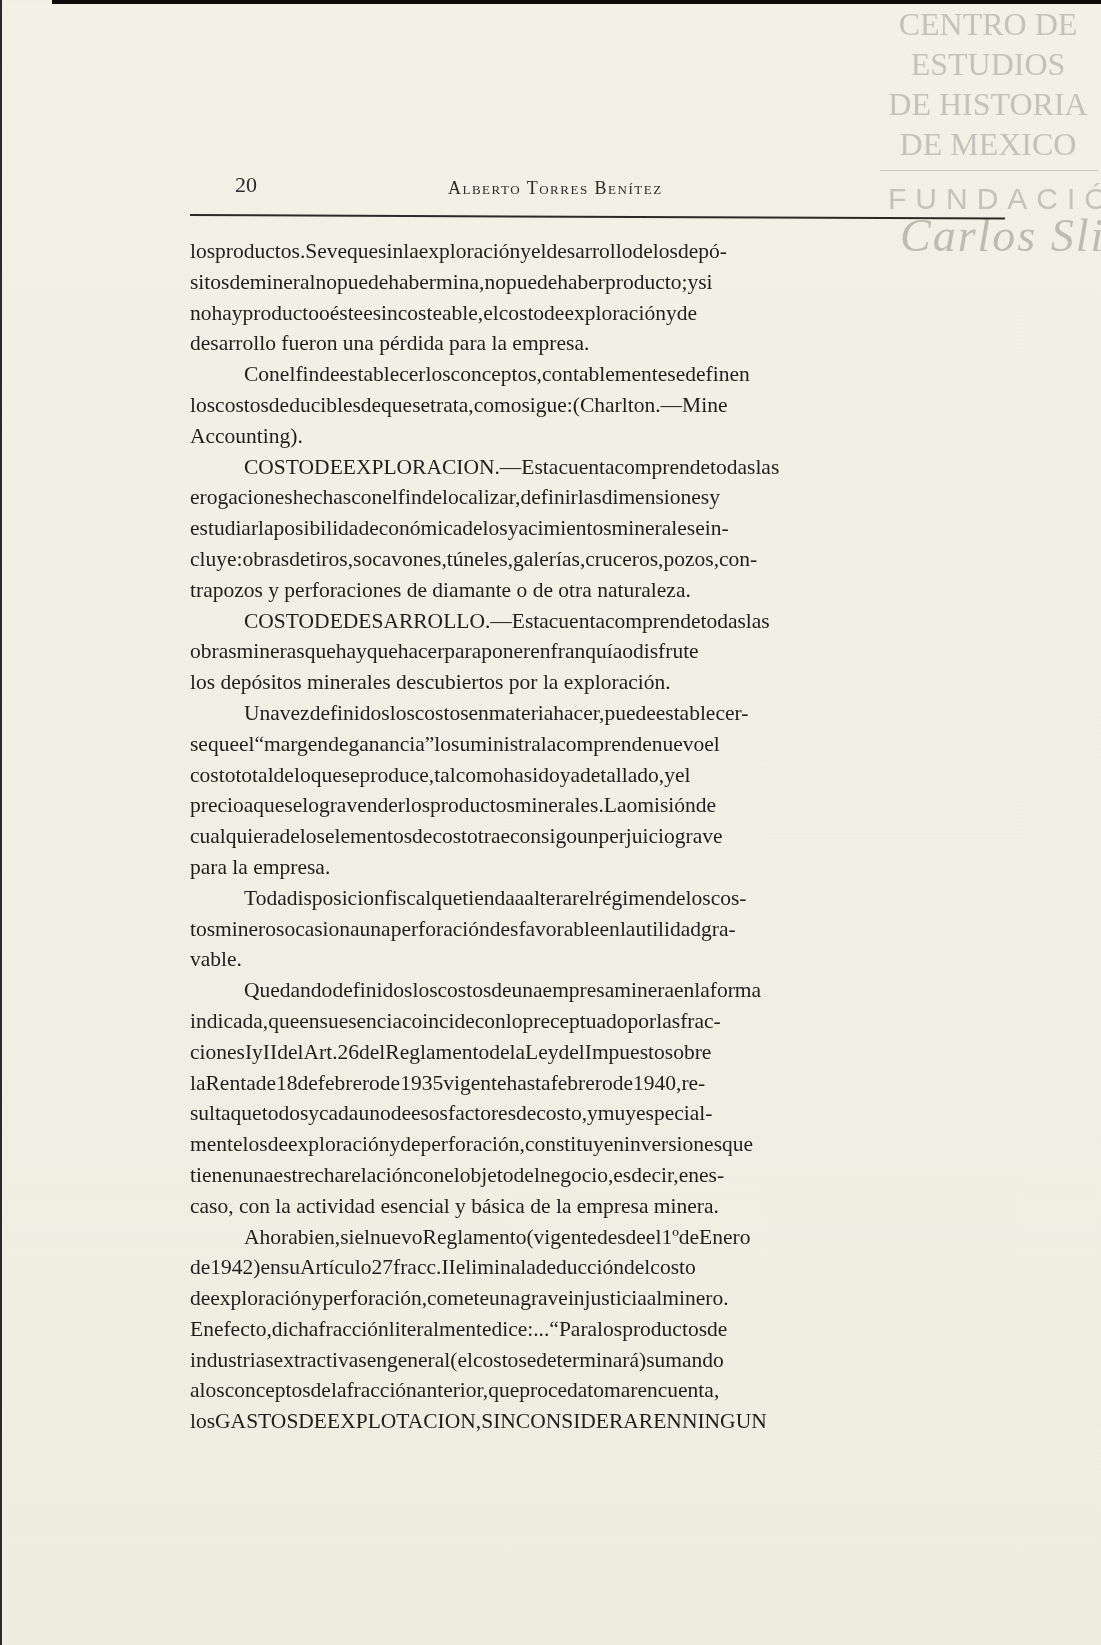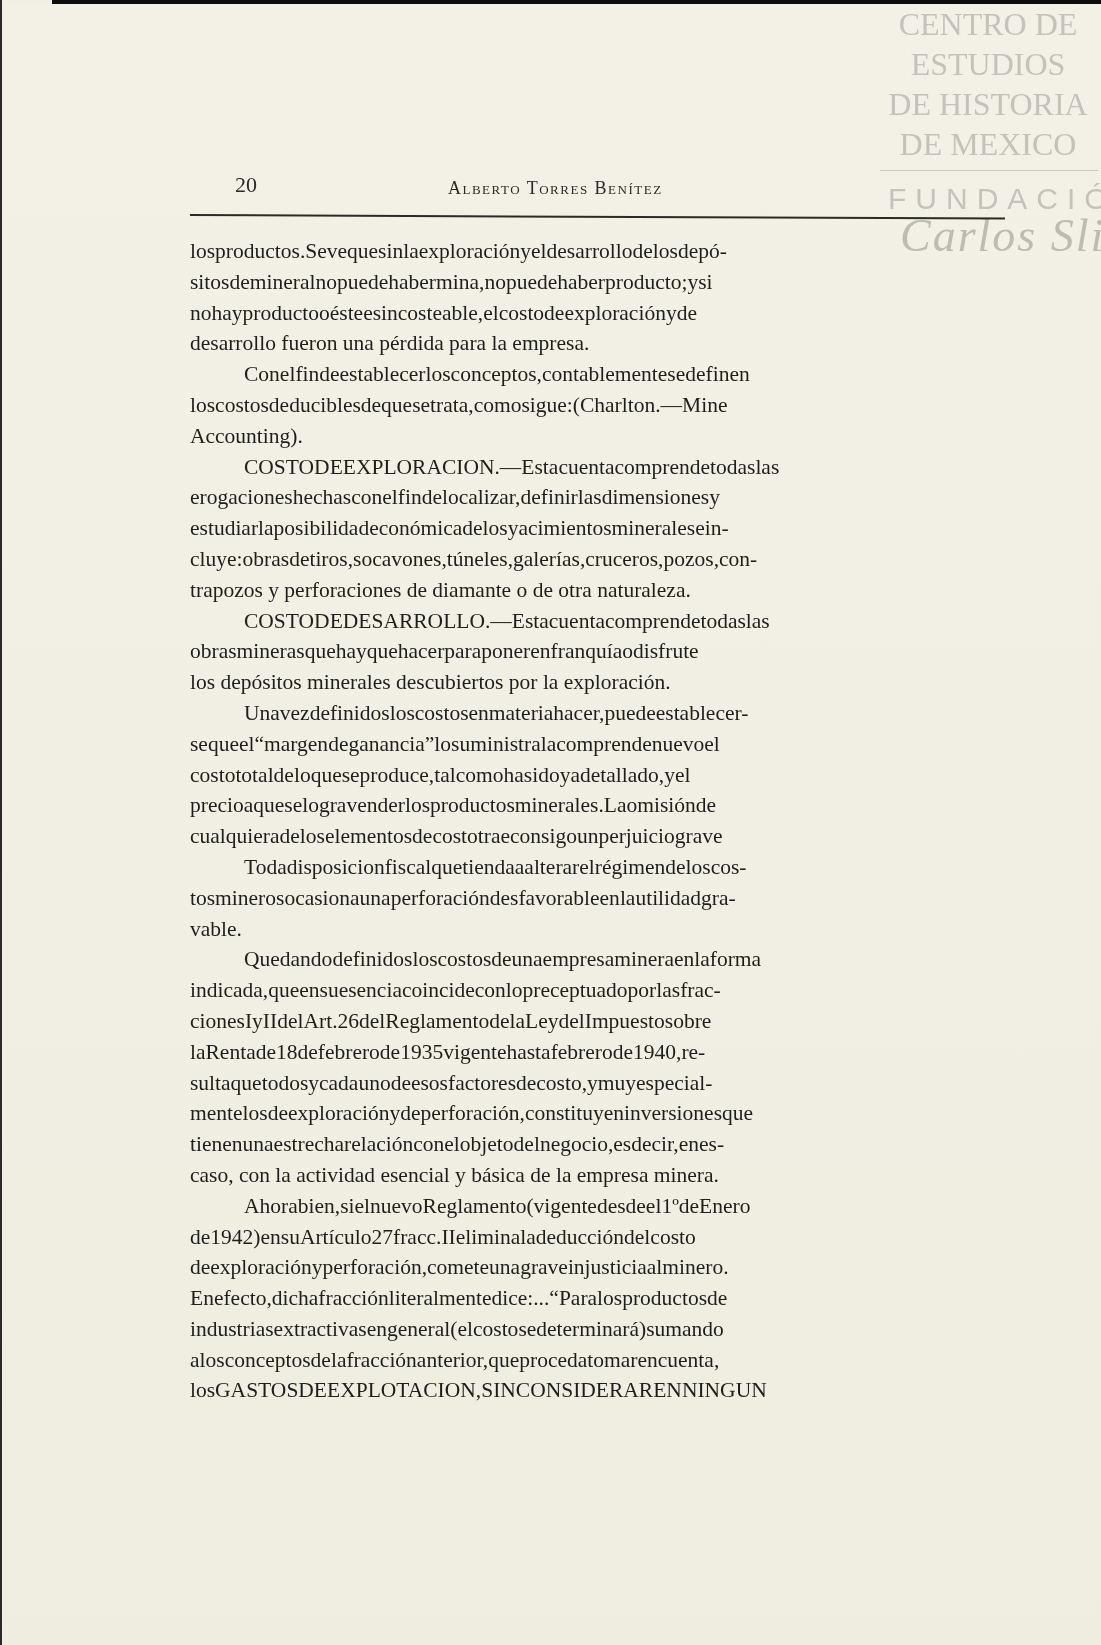--- a/index.html
+++ b/index.html
@@ -309,20 +309,23 @@
       <span class="w">los</span>
       <span class="w">elementos</span>
       <span class="w">de</span>
       <span class="w">costo</span>
       <span class="w">trae</span>
       <span class="w">consigo</span>
       <span class="w">un</span>
       <span class="w">perjuicio</span>
       <span class="w">grave</span>
     </div>
+    <div class="line last">
+      <span>para la empresa.</span>
+    </div>
     <div class="line indent">
       <span class="w">Toda</span>
       <span class="w">disposicion</span>
       <span class="w">fiscal</span>
       <span class="w">que</span>
       <span class="w">tienda</span>
       <span class="w">a</span>
       <span class="w">alterar</span>
       <span class="w">el</span>
       <span class="w">régimen</span>

